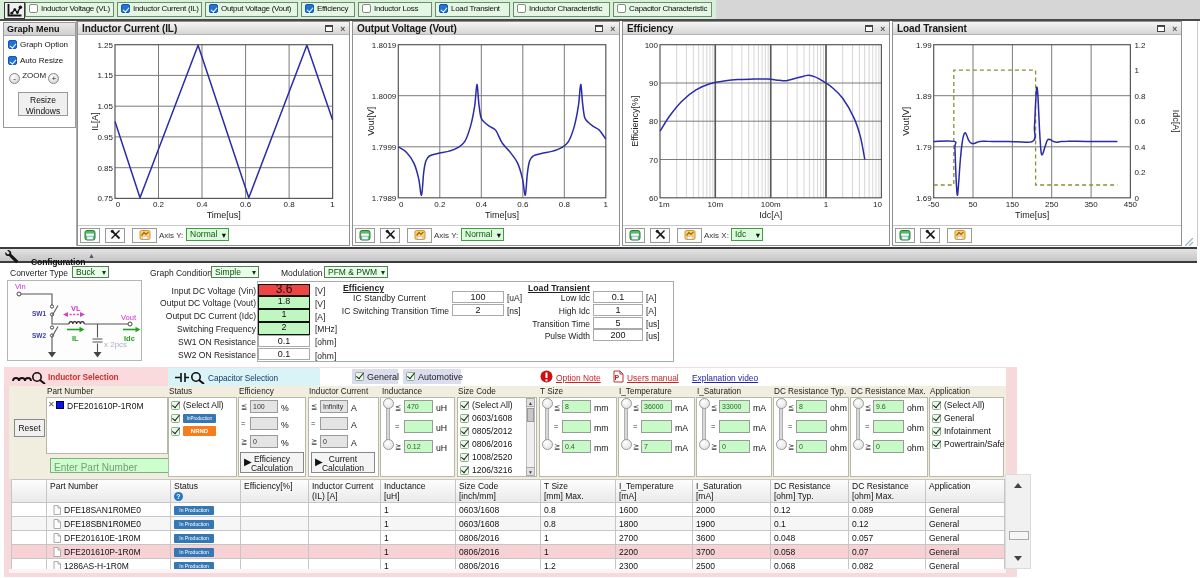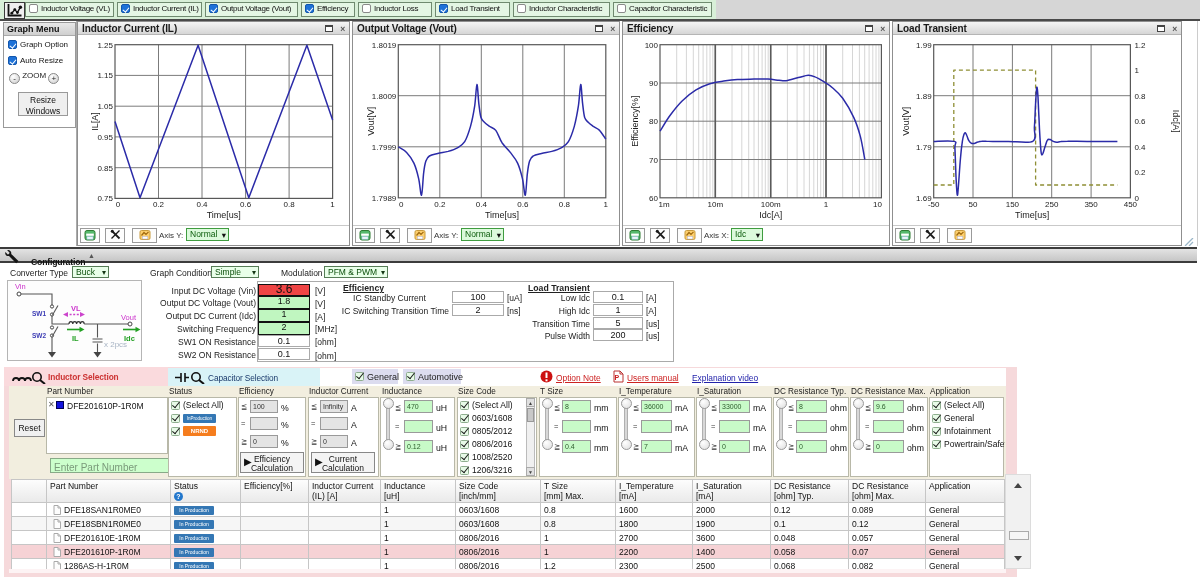--- a/index.html
+++ b/index.html
@@ -646,21 +646,21 @@
               <path d="M1 0.5 h4 l2.5 2.5 v6.5 h-6.5 Z" fill="#fdfdfd" stroke="#aaa"></path>
               <path d="M5 0.5 v2.5 h2.5" fill="none" stroke="#aaa"></path>
             </svg>DFE201610P-1R0M</td>
           <td><span class="badge" style="background:#3477b4;width:40px;height:9px;font-size:5px;line-height:9px">In Production</span></td>
           <td></td>
           <td></td>
           <td>1</td>
           <td>0806/2016</td>
           <td>1</td>
           <td>2200</td>
-          <td>1400</td>
+          <td>3700</td>
           <td>0.058</td>
           <td>0.07</td>
           <td>General</td>
         </tr>
         <tr style="height:14px;background:#fff">
           <td></td>
           <td style="padding-left:6px"><svg width="8" height="10" style="vertical-align:-2px;margin-right:3px">
               <path d="M1 0.5 h4 l2.5 2.5 v6.5 h-6.5 Z" fill="#fdfdfd" stroke="#aaa"></path>
               <path d="M5 0.5 v2.5 h2.5" fill="none" stroke="#aaa"></path>
             </svg>1286AS-H-1R0M</td>

